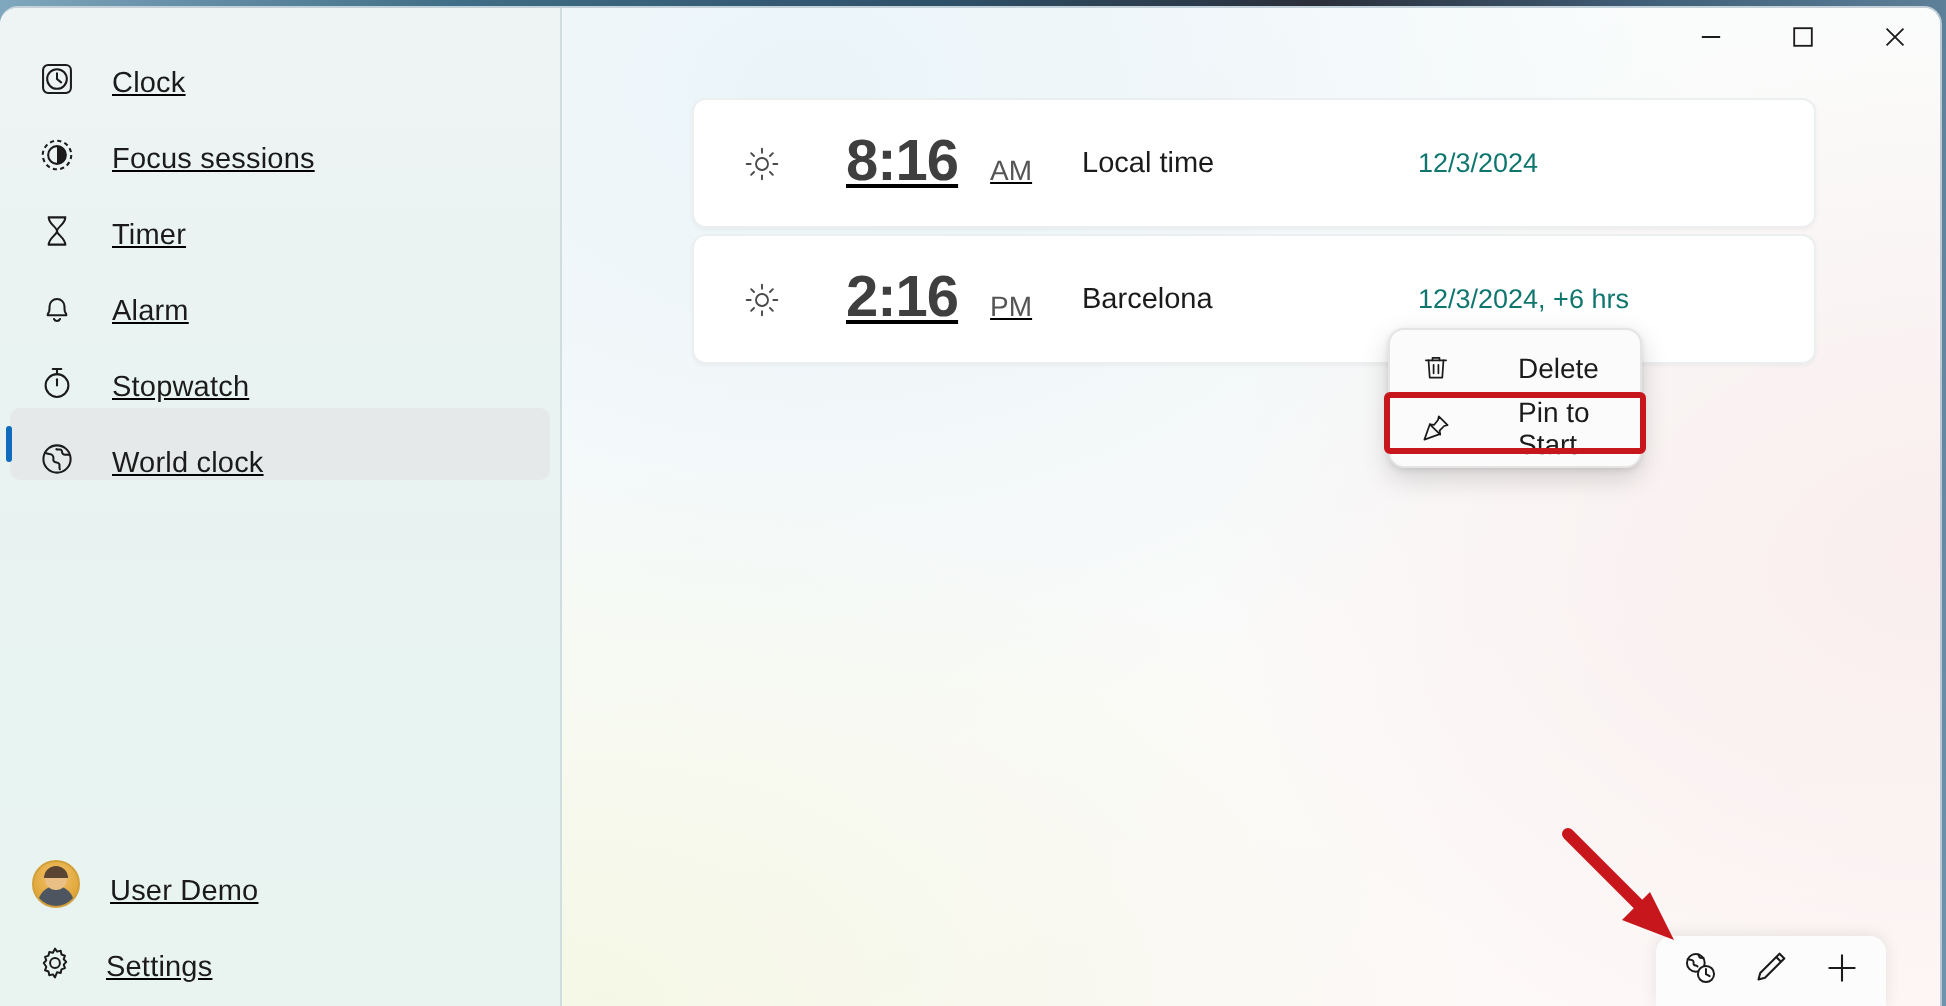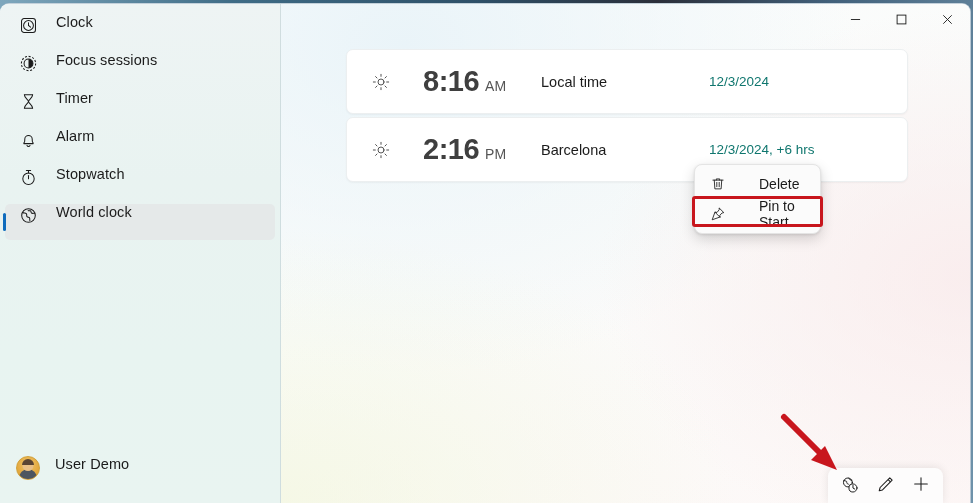--- a/index.html
+++ b/index.html
@@ -51,26 +51,27 @@
     width: 281px;
     height: 500px;
     background: linear-gradient(180deg, #eef4f4 0%, #e9f3f1 35%, #e8f4f1 70%, #e9f4f1 100%);
     border-right: 1px solid rgba(198,214,216,.75);
     padding-top: 5px;
   }
 
   .nav-item {
     position: relative;
     display: flex;
-    align-items: flex-start;
+    align-items: flex-end;
     height: 36px;
     margin: 2px 5px;
     border-radius: 5px;
     padding-left: 12px;
     cursor: default;
+    text-decoration: underline;
   }
   .nav-item.selected { background: #e5e9e9; }
   .nav-item.selected::before {
     content: "";
     position: absolute;
     left: -2px; top: 9px;
     width: 3px; height: 18px;
     border-radius: 2px;
     background: #0f6cbd;
   }
@@ -166,31 +167,32 @@
     display: flex;
     align-items: center;
     margin-bottom: 3px;
   }
   .card-sun { margin-left: 24px; width: 20px; height: 20px; color: #4a4a4a; }
   .card-time {
     margin-left: 32px;
     display: flex;
     align-items: baseline;
     min-width: 118px;
+    text-decoration: underline;
   }
   .card-time .hhmm {
     font-size: 29px;
     font-weight: bold;
     color: #3f3f3f;
     letter-spacing: -.5px;
   }
   .card-time .ampm {
     font-size: 14px;
     color: #555;
-    margin-left: 6px;
+    margin-left: 16px;
   }
   .card-place {
     font-size: 14.5px;
     color: #1b1b1b;
     width: 168px;
   }
   .card-date {
     font-size: 13.5px;
     color: #0f766e;
   }
@@ -341,20 +343,29 @@
     <div id="nav-bottom">
 
       <div class="nav-item">
         <span class="avatar">
           <span class="face"></span>
             <span class="hair"></span>
         </span>
         <span class="nav-label">User Demo</span>
       </div>
 
+      <div class="nav-item">
+        <span class="nav-icon">
+          <svg viewBox="0 0 24 24" width="19" height="19" fill="none" stroke="currentColor" stroke-width="1.25">
+            <circle cx="12" cy="12" r="3.1"></circle>
+            <path d="M12 2.9l1.3 1.9 2.3-.5.5 2.3 2.2.8-.8 2.2 1.6 1.7-1.6 1.7.8 2.2-2.2.8-.5 2.3-2.3-.5L12 21.1l-1.3-1.9-2.3.5-.5-2.3-2.2-.8.8-2.2L4.9 12l1.6-1.7-.8-2.2 2.2-.8.5-2.3 2.3.5z" stroke-linejoin="round"></path>
+          </svg>
+        </span>
+        <span class="nav-label">Settings</span>
+      </div>
 
     </div>
   </nav>
 
   <div id="titlebar">
     <div class="win-btn">
       <span>
         <svg viewBox="0 0 12 12" width="11" height="11">
             <path d="M1 6h10" stroke="currentColor" stroke-width="1"></path>
           </svg>

